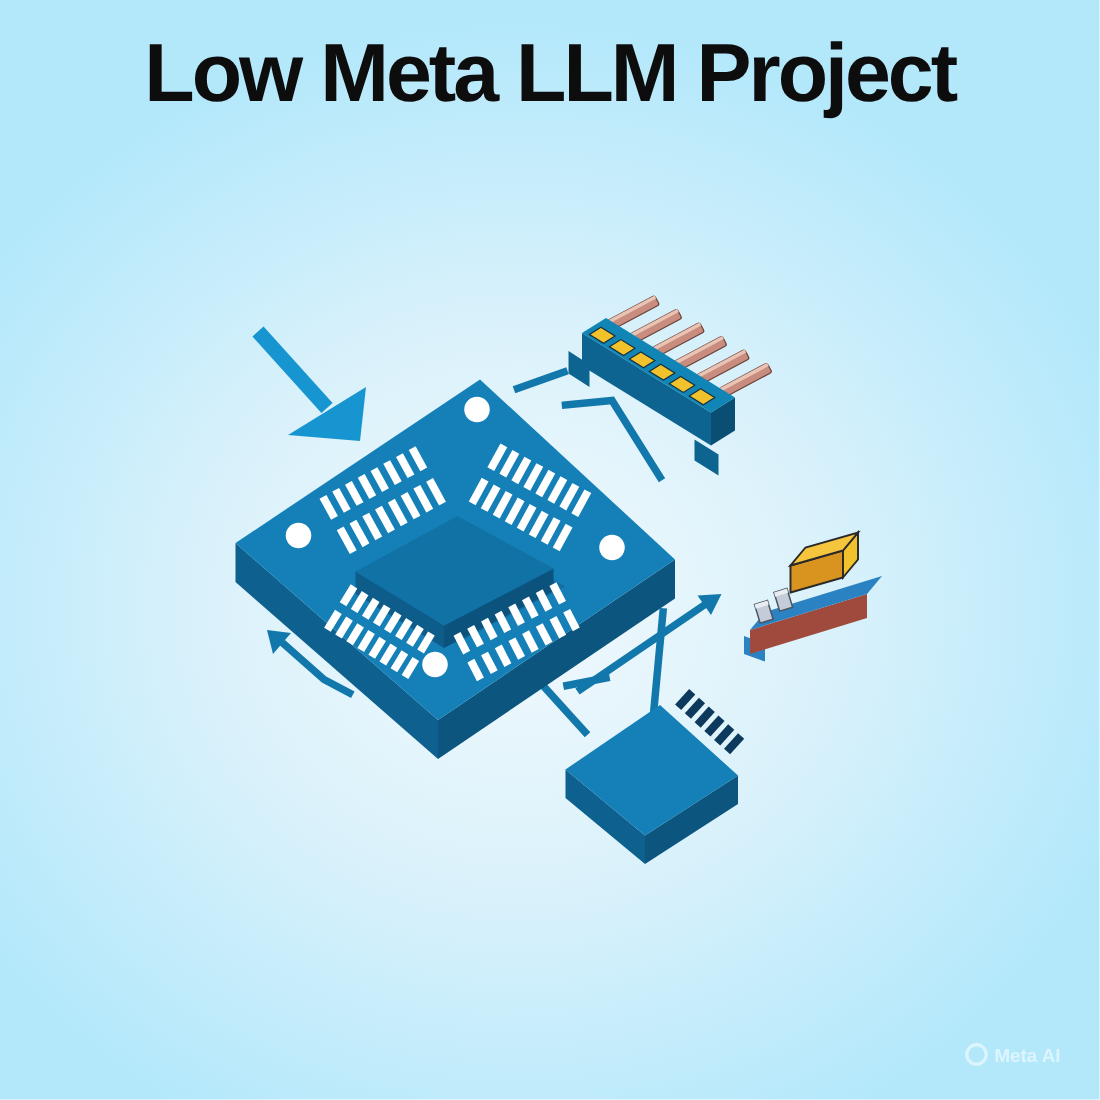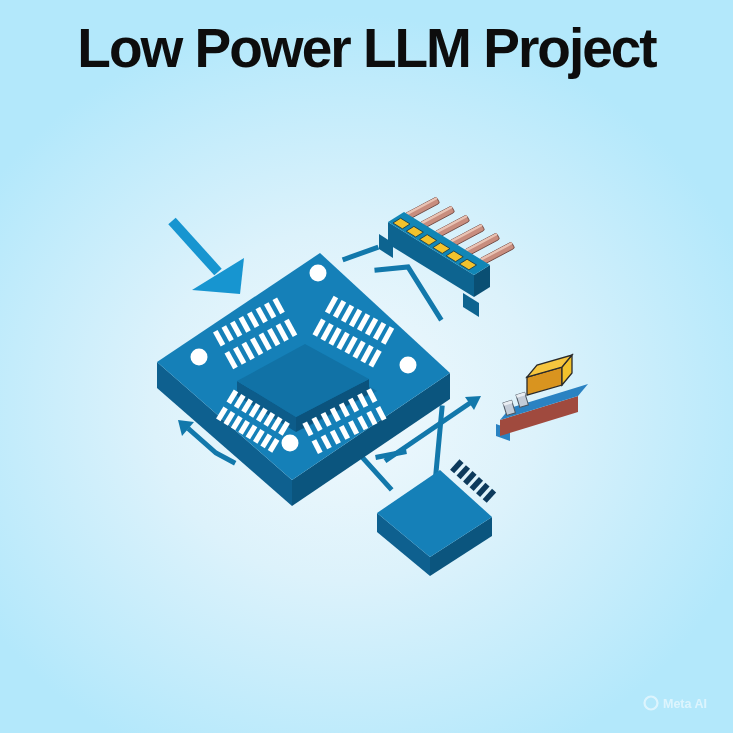--- a/index.html
+++ b/index.html
@@ -17,21 +17,21 @@
   svg{position:absolute;left:0;top:0;}
   #chip-pins line{stroke:var(--pin_white,#ffffff);stroke-width:5.2;stroke-linecap:butt;}
   .trace{stroke:var(--trace_blue,#1278ab);stroke-width:5;fill:none;stroke-linecap:square;}
   .flat-pin{stroke:var(--navy_pin,#0d3a5c);stroke-width:5.5;}
   .wm{opacity:.55;}
   .wm text{fill:#ffffff;font-size:12.5px;font-weight:bold;font-family:"Liberation Sans",sans-serif;}
 </style>
 </head>
 <body>
 
-<div class="title">Low Power LLM Project</div>
+<div class="title">Low Meta LLM Project</div>
 
 <svg width="733" height="733" viewBox="0 0 733 733">
 
   <g>
     <line class="trace" x1="345" y1="259" x2="376" y2="248"></line>
     <polyline class="trace" points="377,270 408,267 440,318"></polyline>
     <line class="trace" x1="442" y1="408" x2="435" y2="483"></line>
     <line class="trace" x1="352" y1="446" x2="390" y2="488"></line>
     <line class="trace" x1="378" y1="457" x2="404" y2="452"></line>
   </g>

